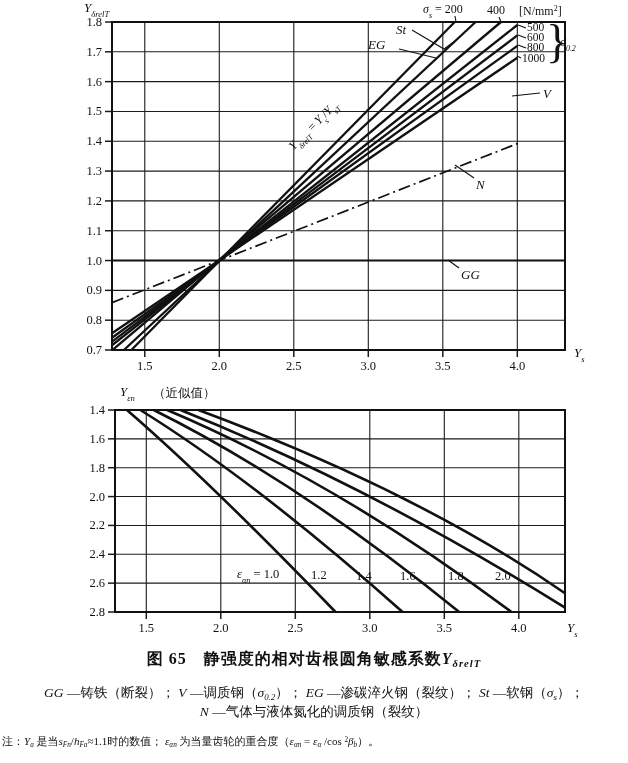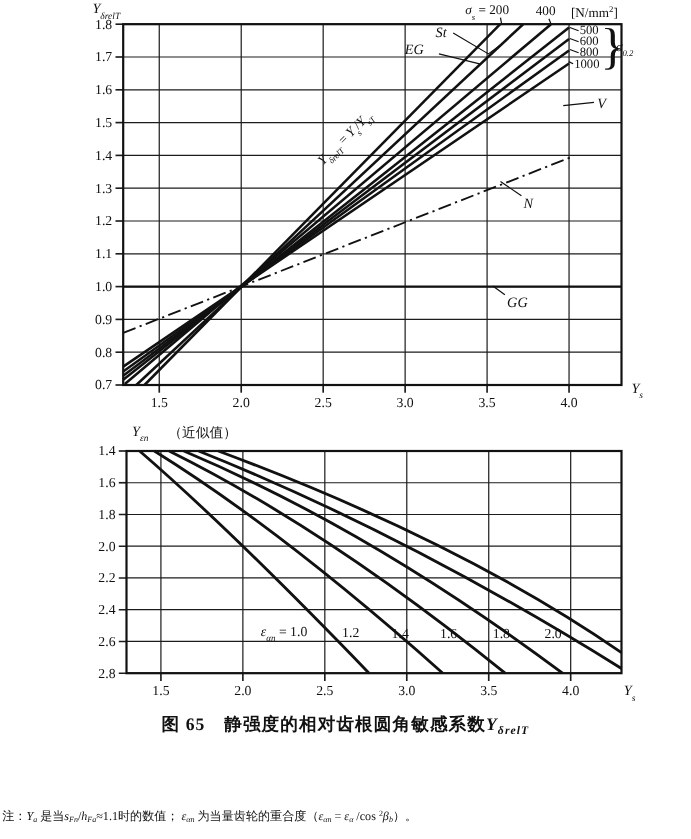--- a/index.html
+++ b/index.html
@@ -186,14 +186,16 @@
           <text x="311" y="579" font-size="12.5"><tspan>1.2</tspan></text>
           <text x="356" y="580" font-size="12.5"><tspan>1.4</tspan></text>
           <text x="400" y="580" font-size="12.5"><tspan>1.6</tspan></text>
           <text x="448" y="580" font-size="12.5"><tspan>1.8</tspan></text>
           <text x="495" y="580" font-size="12.5"><tspan>2.0</tspan></text>
           <text x="567" y="632" font-size="13"><tspan font-style="italic">Y</tspan><tspan baseline-shift="sub" font-size="66%" font-style="italic">s</tspan></text>
         </g>
       </g>
     </svg>
   <div class="caption">图 65　静强度的相对齿根圆角敏感系数<span class="r-it">Y</span><span class="r-sub">δrelT</span></div>
+  <div class="legend-line" id="legend1"><span class="r-it">GG</span> —铸铁（断裂）； <span class="r-it">V</span> —调质钢（<span class="r-it">σ</span><span class="r-sub">0.2</span>）； <span class="r-it">EG</span> —渗碳淬火钢（裂纹）； <span class="r-it">St</span> —软钢（<span class="r-it">σ</span><span class="r-sub">s</span>）；</div>
+  <div class="legend-line" id="legend2"><span class="r-it">N</span> —气体与液体氮化的调质钢（裂纹）</div>
   <div class="note">注：<span class="r-it">Y</span><span class="r-sub">a</span> 是当<span class="r-it">s</span><span class="r-sub">Fn</span>/<span class="r-it">h</span><span class="r-sub">Fa</span>≈1.1时的数值； <span class="r-it">ε</span><span class="r-sub">αn</span> 为当量齿轮的重合度（<span class="r-it">ε</span><span class="r-sub">αn</span> = <span class="r-it">ε</span><span class="r-sub">α</span> /cos <span class="r-sup">2</span><span class="r-it">β</span><span class="r-sub">b</span>）。</div>
 </div>
 
 </body></html>

